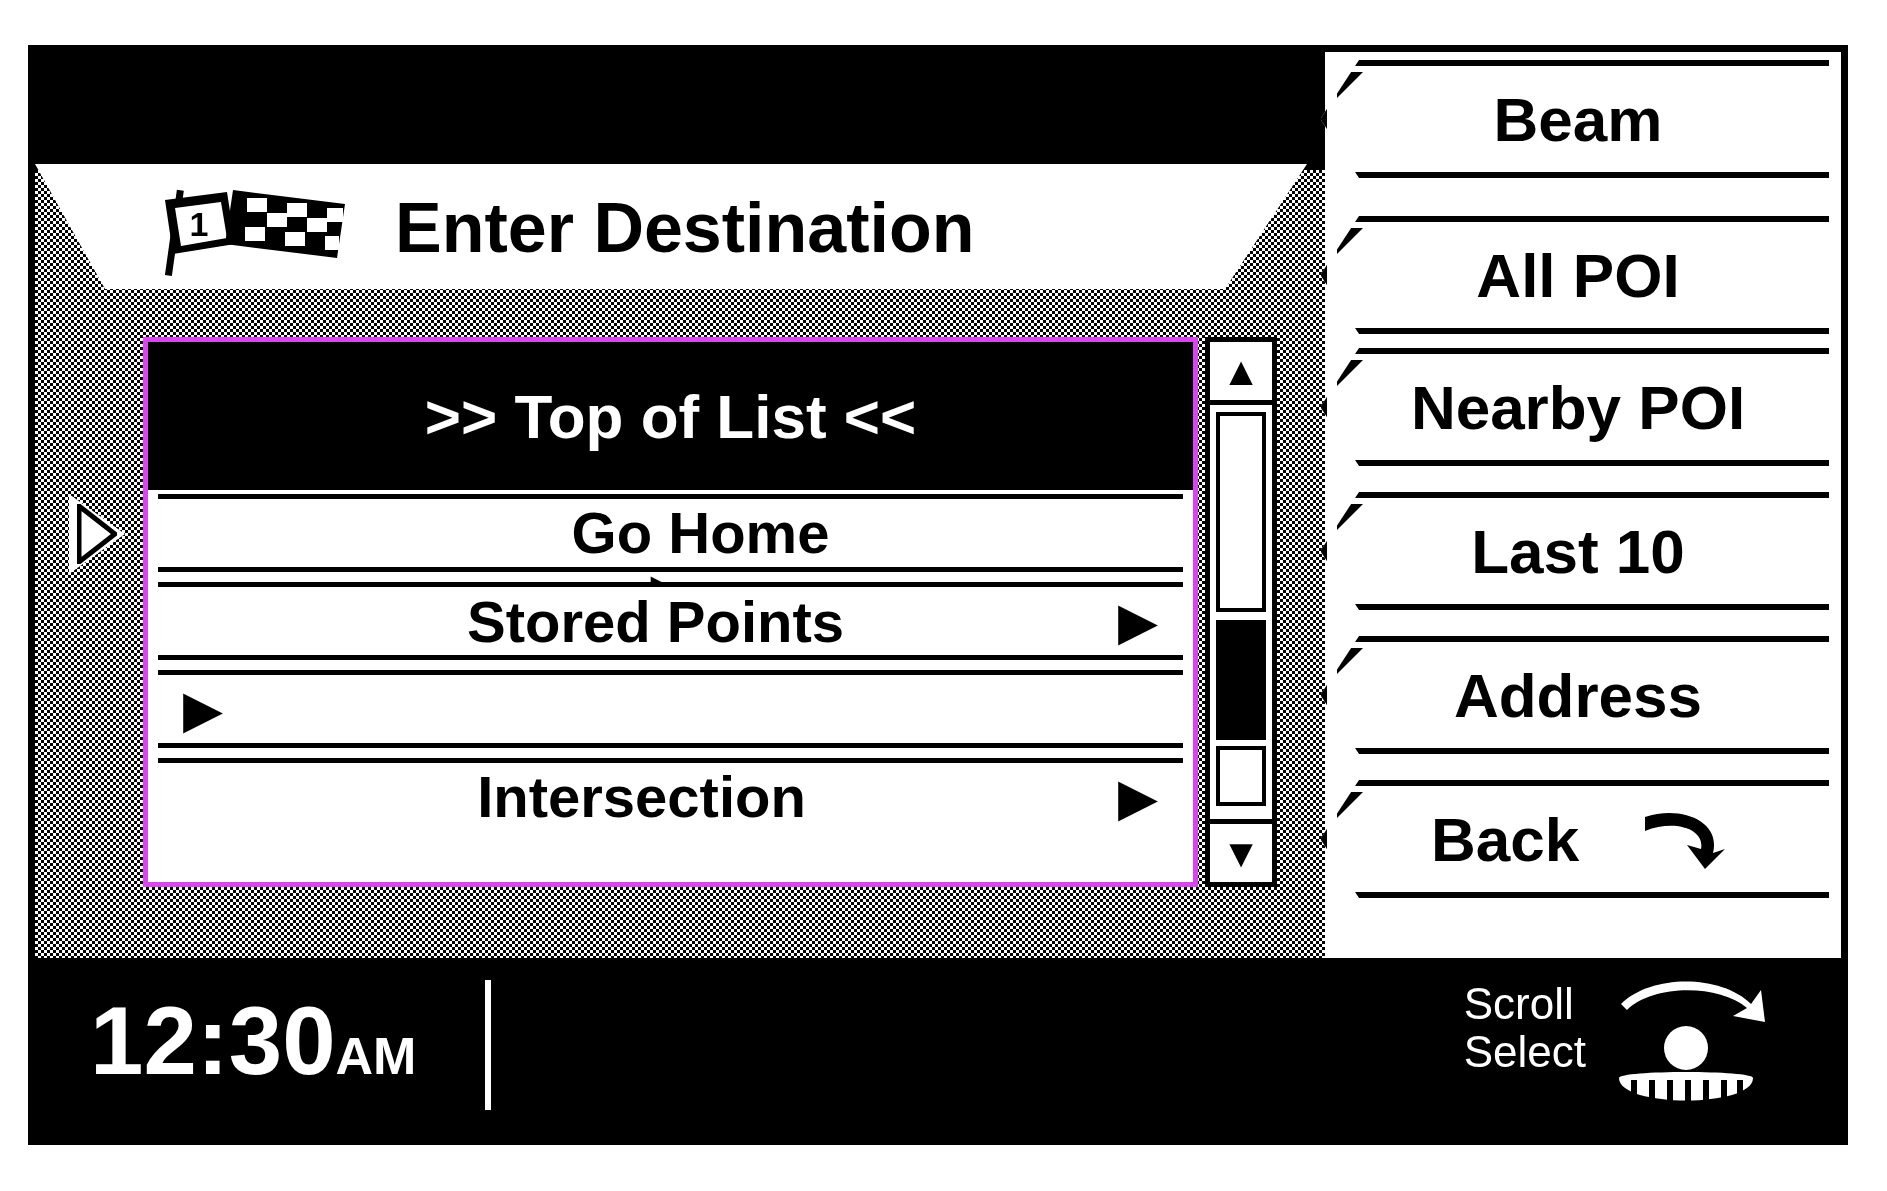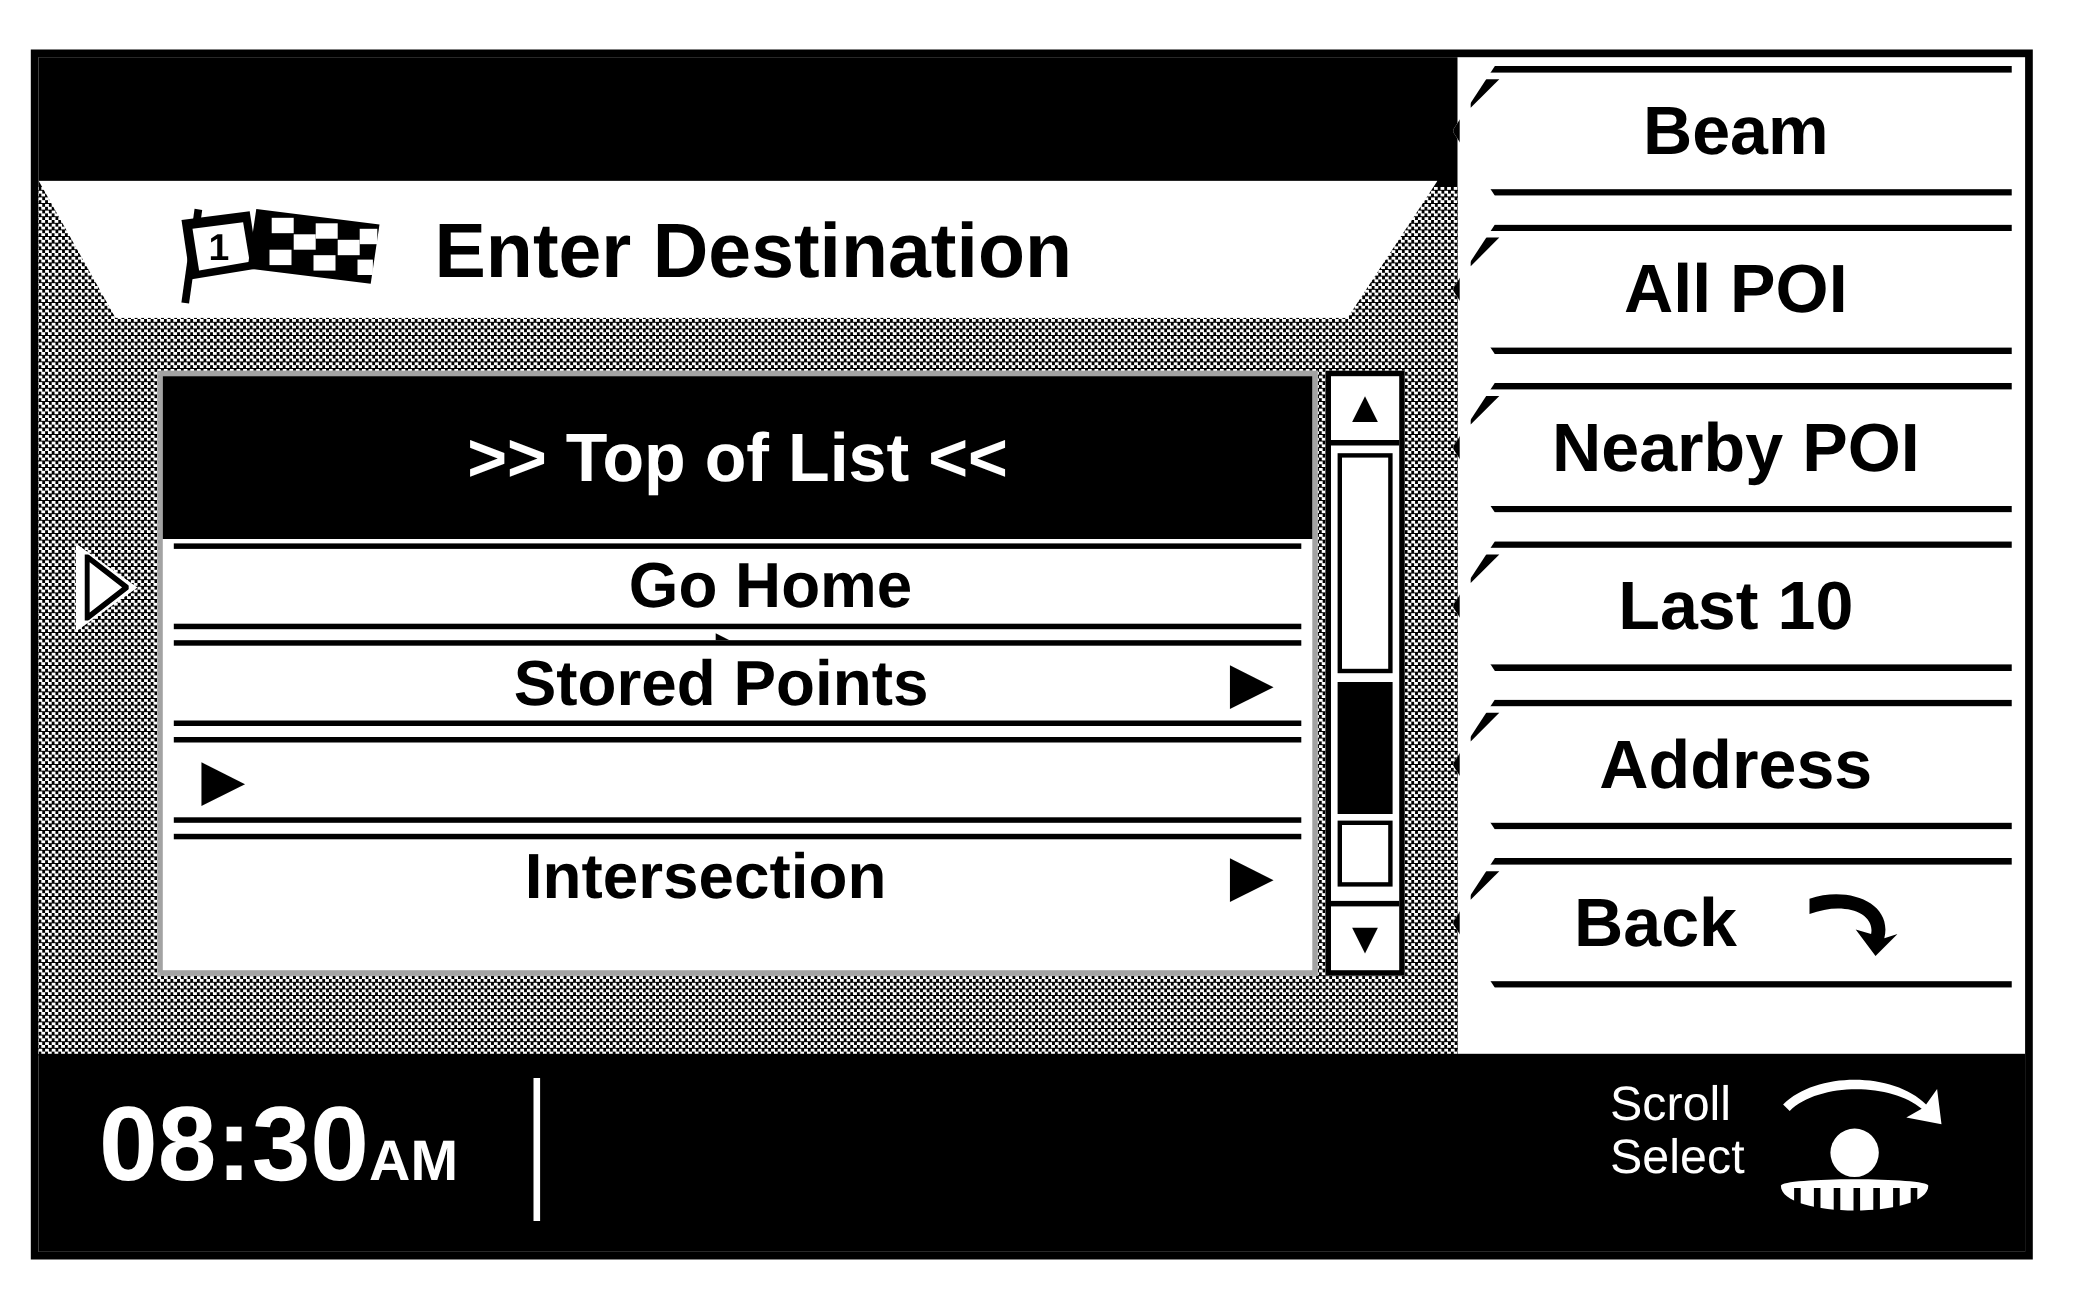--- a/index.html
+++ b/index.html
@@ -100,21 +100,21 @@
   }
 
   
   #list-box {
     position: absolute;
     left: 108px;
     top: 285px;
     width: 1055px;
     height: 550px;
     background: #ffffff;
-    border: 5px solid #a3a3a3;
+    border: 5px solid #d946ef;
     box-sizing: border-box;
     z-index: 6;
   }
   #list-header {
     position: absolute;
     left: 0;
     top: 0;
     width: 100%;
     height: 148px;
     background: #000000;
@@ -304,21 +304,21 @@
   .side-btn .corner {
     position: absolute;
     left: 10px;
     top: 6px;
     width: 0;
     height: 0;
     border-left: 26px solid #000000;
     border-bottom: 26px solid transparent;
   }
   #btn0 { top: 8px; }
-  #btn1 { top: 152px; }
+  #btn1 { top: 164px; }
   #btn2 { top: 296px; }
   #btn3 { top: 440px; }
   #btn4 { top: 584px; }
   #btn5 { top: 728px; gap: 32px; }
   #back-arrow {
     width: 90px;
     height: 60px;
     margin-left: 24px;
   }
 </style>
@@ -421,21 +421,21 @@
       <span class="corner"></span>
       <span>Back</span>
       <svg id="back-arrow" viewBox="0 0 90 60">
         <path d="M10 8 C 46 -4, 86 12, 78 44 L 90 40 L 70 60 L 52 36 L 66 40 C 70 20, 40 10, 10 22 Z" fill="#000"></path>
       </svg>
     </div>
   </div>
 
   <div id="bottom-bar">
     <div id="clock">
-      <span class="big">08:30</span><span class="ampm">AM</span>
+      <span class="big">12:30</span><span class="ampm">AM</span>
     </div>
     <div id="clock-divider"></div>
     <div id="scroll-select">
       <div>Scroll</div>
       <div>Select</div>
     </div>
     <svg id="knob-icon" viewBox="0 0 170 150">
       <g fill="#fff">
         <path d="M20 34 C 50 4, 120 4, 150 34 L 160 20 L 164 52 L 132 46 L 146 38 C 118 14, 52 14, 26 40 Z"></path>
         <circle cx="85" cy="78" r="22"></circle>

